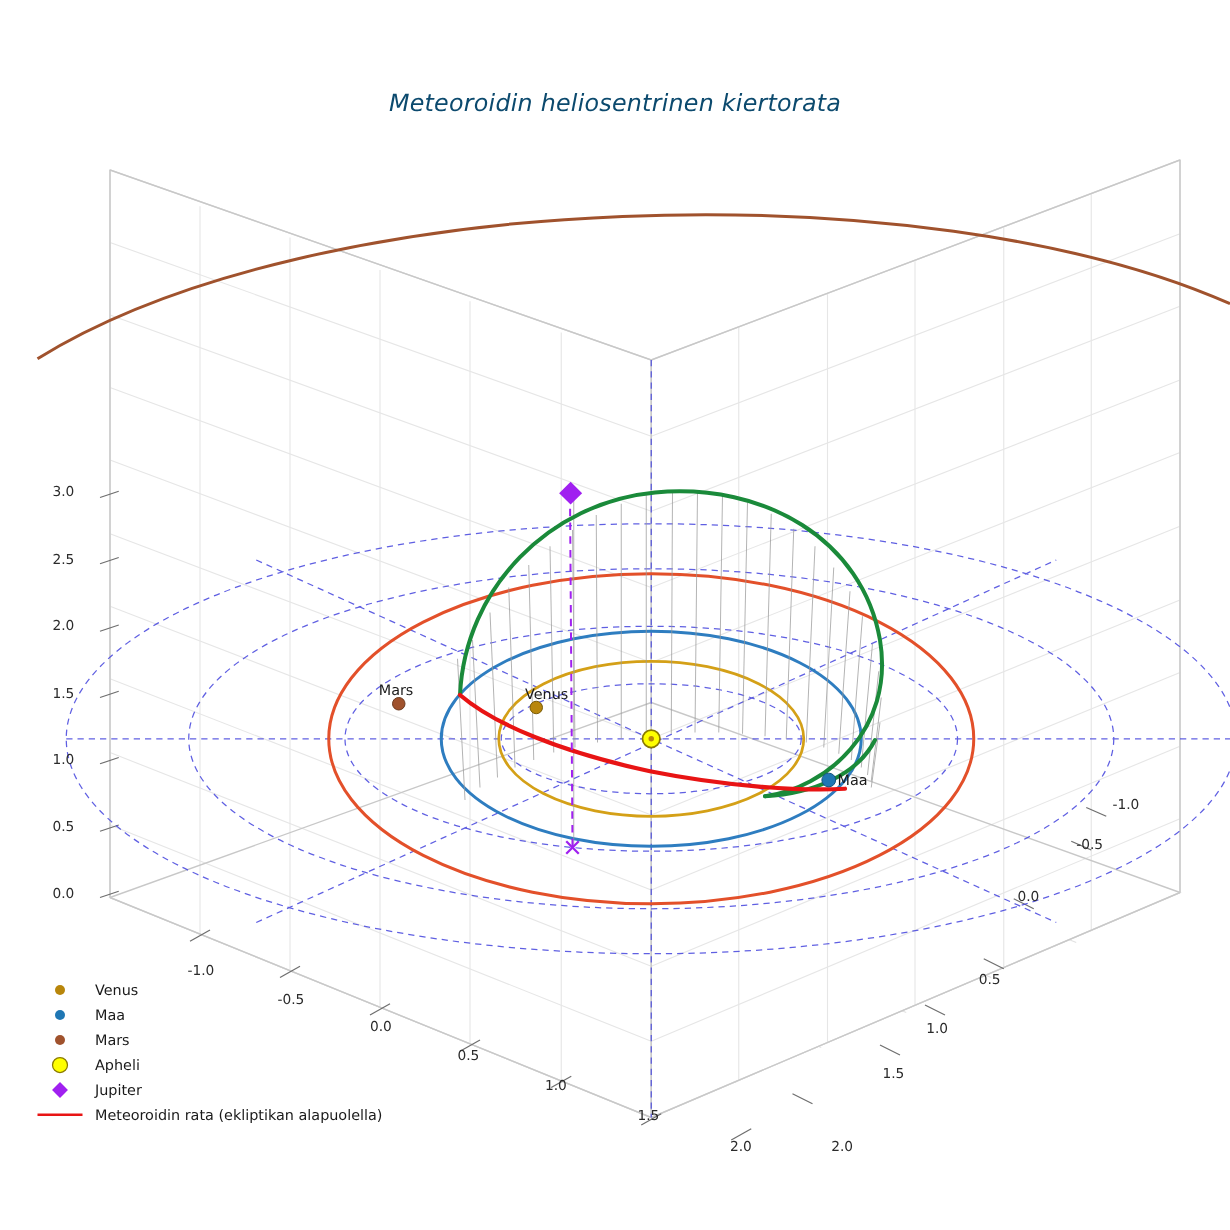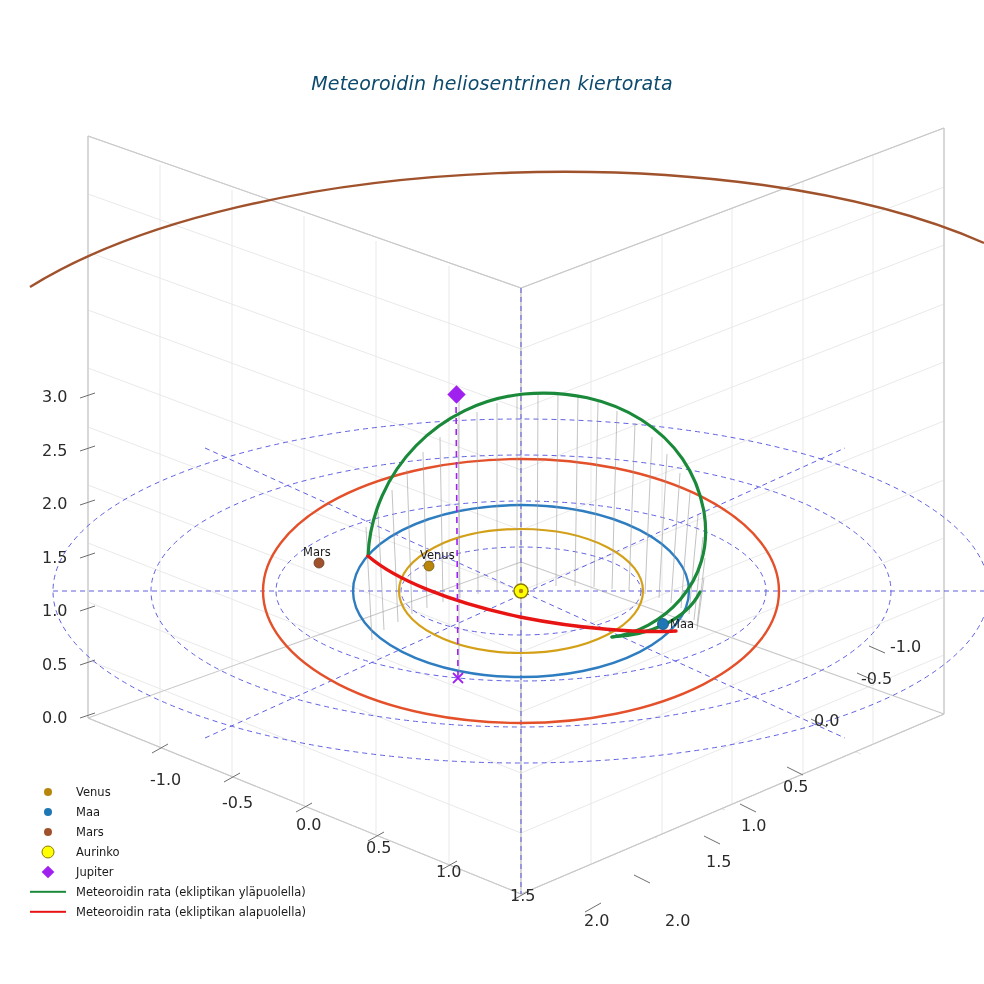--- a/index.html
+++ b/index.html
@@ -13,21 +13,21 @@
     font-style:italic;
     font-size:19px;
     color:#0c4a6e;
     letter-spacing:0.2px;
   }
 
   svg.plot{position:absolute;top:0;left:0;width:984px;height:984px;}
 
   .ticklabel{
     position:absolute;
-    font-size:16px;
+    font-size:11px;
     color:#2b2b2b;
     white-space:nowrap;
   }
 
   .annot{
     position:absolute;
     font-size:11.5px;
     color:#1a1a1a;
     white-space:nowrap;
   }
@@ -342,36 +342,30 @@
         <span class="dotmark" style="width:8px;height:8px;background:#a0522d;"></span>
       </span>
       <span class="lbl">Mars</span>
     </div>
 
 
     <div class="row">
       <span class="swatch">
         <span class="dotmark" style="width:11px;height:11px;background:#ffff00;border:1.4px solid #8a7a00;"></span>
       </span>
-      <span class="lbl">Aurinko</span>
+      <span class="lbl">Apheli</span>
     </div>
 
     <div class="row">
       <span class="swatch">
         <span class="diamark" style="background:#a020f0;"></span>
       </span>
       <span class="lbl">Jupiter</span>
     </div>
 
-    <div class="row">
-      <span class="swatch">
-        <span class="linemark" style="background:#1a8a3a;height:2.4px;"></span>
-      </span>
-      <span class="lbl">Meteoroidin rata (ekliptikan yläpuolella)</span>
-    </div>
 
     <div class="row">
       <span class="swatch">
         <span class="linemark" style="background:#e81414;height:2.4px;"></span>
       </span>
       <span class="lbl">Meteoroidin rata (ekliptikan alapuolella)</span>
     </div>
 
   </div>
 

